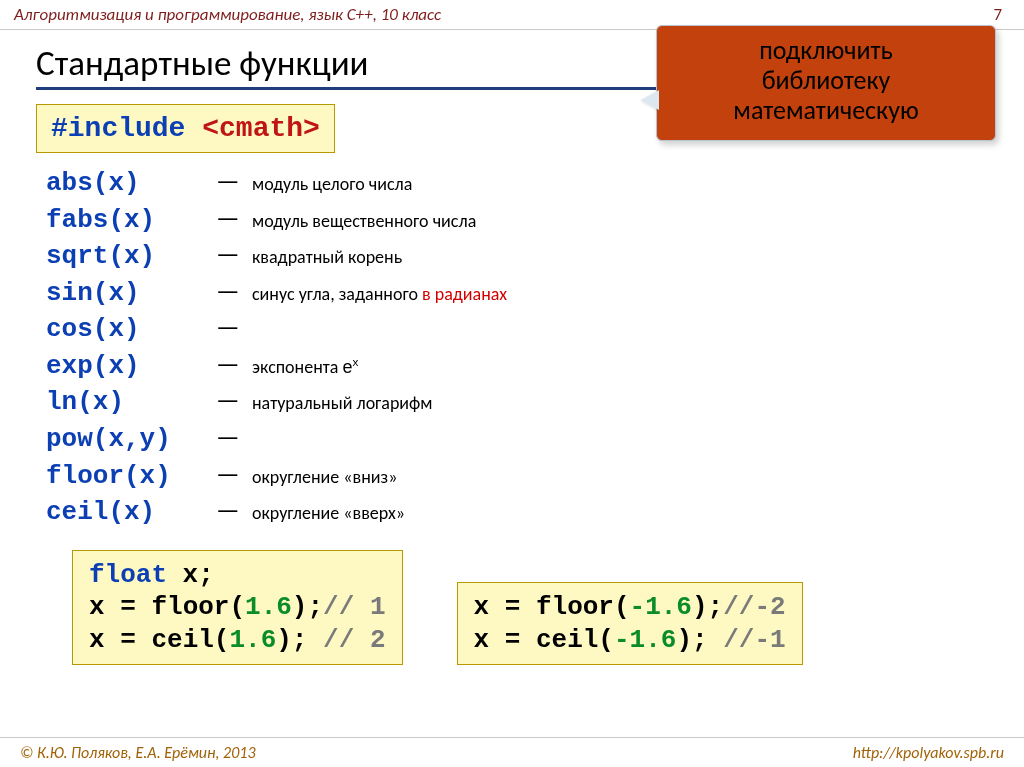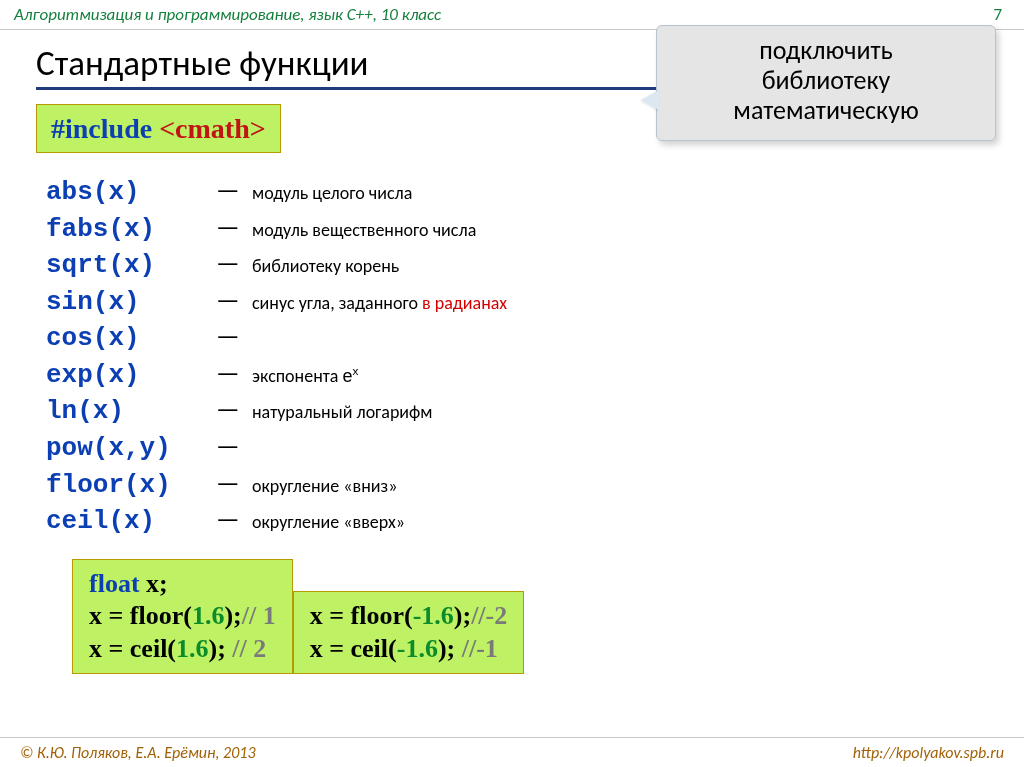--- a/index.html
+++ b/index.html
@@ -3,72 +3,72 @@
 <meta charset="utf-8">
 <style>
   * { margin: 0; padding: 0; box-sizing: border-box; }
   html, body { width: 1024px; height: 767px; font-family: Calibri, Arial, sans-serif; background: #fff; color: #000; overflow: hidden; }
   body { display: flex; flex-direction: column; }
   .header {
     height: 30px;
     display: flex; align-items: center; justify-content: space-between;
     padding: 0 22px 0 14px;
     border-bottom: 1px solid #c9c9c9;
-    color: #15803d; font-style: italic; font-size: 17px; gap: 20px;
+    color: #7f1d1d; font-style: italic; font-size: 17px; gap: 20px;
   }
   .page-num { font-style: normal; font-size: 17px; }
   .main { flex: 1; padding: 12px 28px 0 36px; position: relative; }
   h1 { font-size: 35px; font-weight: normal; }
   .title-underline { border-bottom: 3px solid #1f3d7a; margin-top: 3px; margin-bottom: 14px; }
 
   .include-row { display: flex; align-items: flex-start; gap: 24px; }
   .codebox {
-    background: #bef264;
+    background: #fef9c3;
     border: 1.5px solid #b89a00;
     padding: 6px 14px;
-    font-family: Liberation Serif, serif;
+    font-family: Liberation Mono, monospace;
     font-size: 28px;
     font-weight: bold;
     line-height: 1.25;
     white-space: pre;
   }
   .callout {
     position: absolute;
     top: -5px; right: 28px;
     width: 340px;
-    background: #e5e5e5;
+    background: #c2410c;
     border: 1px solid #b7c3cf;
     border-radius: 6px;
     box-shadow: 3px 4px 6px rgba(0,0,0,0.18);
     padding: 10px 18px 14px;
     text-align: center;
     font-size: 26px; line-height: 1.15;
   }
   .callout::after{
     content:"";
     position:absolute;
     left:-16px; top:64px;
     width:0;height:0;
     border-top:10px solid transparent;
     border-bottom:10px solid transparent;
     border-right:18px solid #dde7f0;
     filter: drop-shadow(-1px 1px 1px rgba(0,0,0,0.1));
   }
 
-  .func-list { margin-top: 20px; margin-left: 10px; }
+  .func-list { margin-top: 11px; margin-left: 10px; }
   .func-row { display: flex; align-items: baseline; font-size: 26px; line-height: 1.33; }
   .func-name { font-family: "Courier New", monospace; font-weight: bold; color: #0b3fb3; width: 170px; flex: none; }
   .dash { width: 36px; flex: none; }
   .desc { font-size: 18px; }
   .desc .mono { font-family:Liberation Sans, sans-serif; }
   .desc .ital { font-family: "Times New Roman", serif; font-style: italic; }
   .desc .red { color: #d40000; }
   sup { font-size: 0.65em; }
 
-  .examples { display: flex; margin-top: 20px; margin-left: 36px; }
+  .examples { display: flex; gap: 54px; margin-top: 20px; margin-left: 36px; }
   .codebox.ex { font-size: 26px; padding: 8px 16px; }
   .tok-type  { color:#0b3fb3; }
   .tok-ident { color:#000; }
   .tok-num   { color:#0a8c2a; }
   .tok-cmt   { color:#7a7a7a; }
   .tok-pp    { color:#0b3fb3; }
   .tok-inc   { color:#c01515; }
 
   .footer {
     height: 30px;
@@ -107,21 +107,21 @@
       <span class="desc">модуль целого числа</span>
     </div>
     <div class="func-row">
       <span class="func-name">fabs(x)</span>
       <span class="dash">—</span>
       <span class="desc">модуль вещественного числа</span>
     </div>
     <div class="func-row">
       <span class="func-name">sqrt(x)</span>
       <span class="dash">—</span>
-      <span class="desc">библиотеку корень</span>
+      <span class="desc">квадратный корень</span>
     </div>
     <div class="func-row">
       <span class="func-name">sin(x)</span>
       <span class="dash">—</span>
       <span class="desc"><span>синус угла, заданного </span><span class="red">в радианах</span></span>
     </div>
     <div class="func-row">
       <span class="func-name">cos(x)</span>
       <span class="dash">—</span>
     </div>

